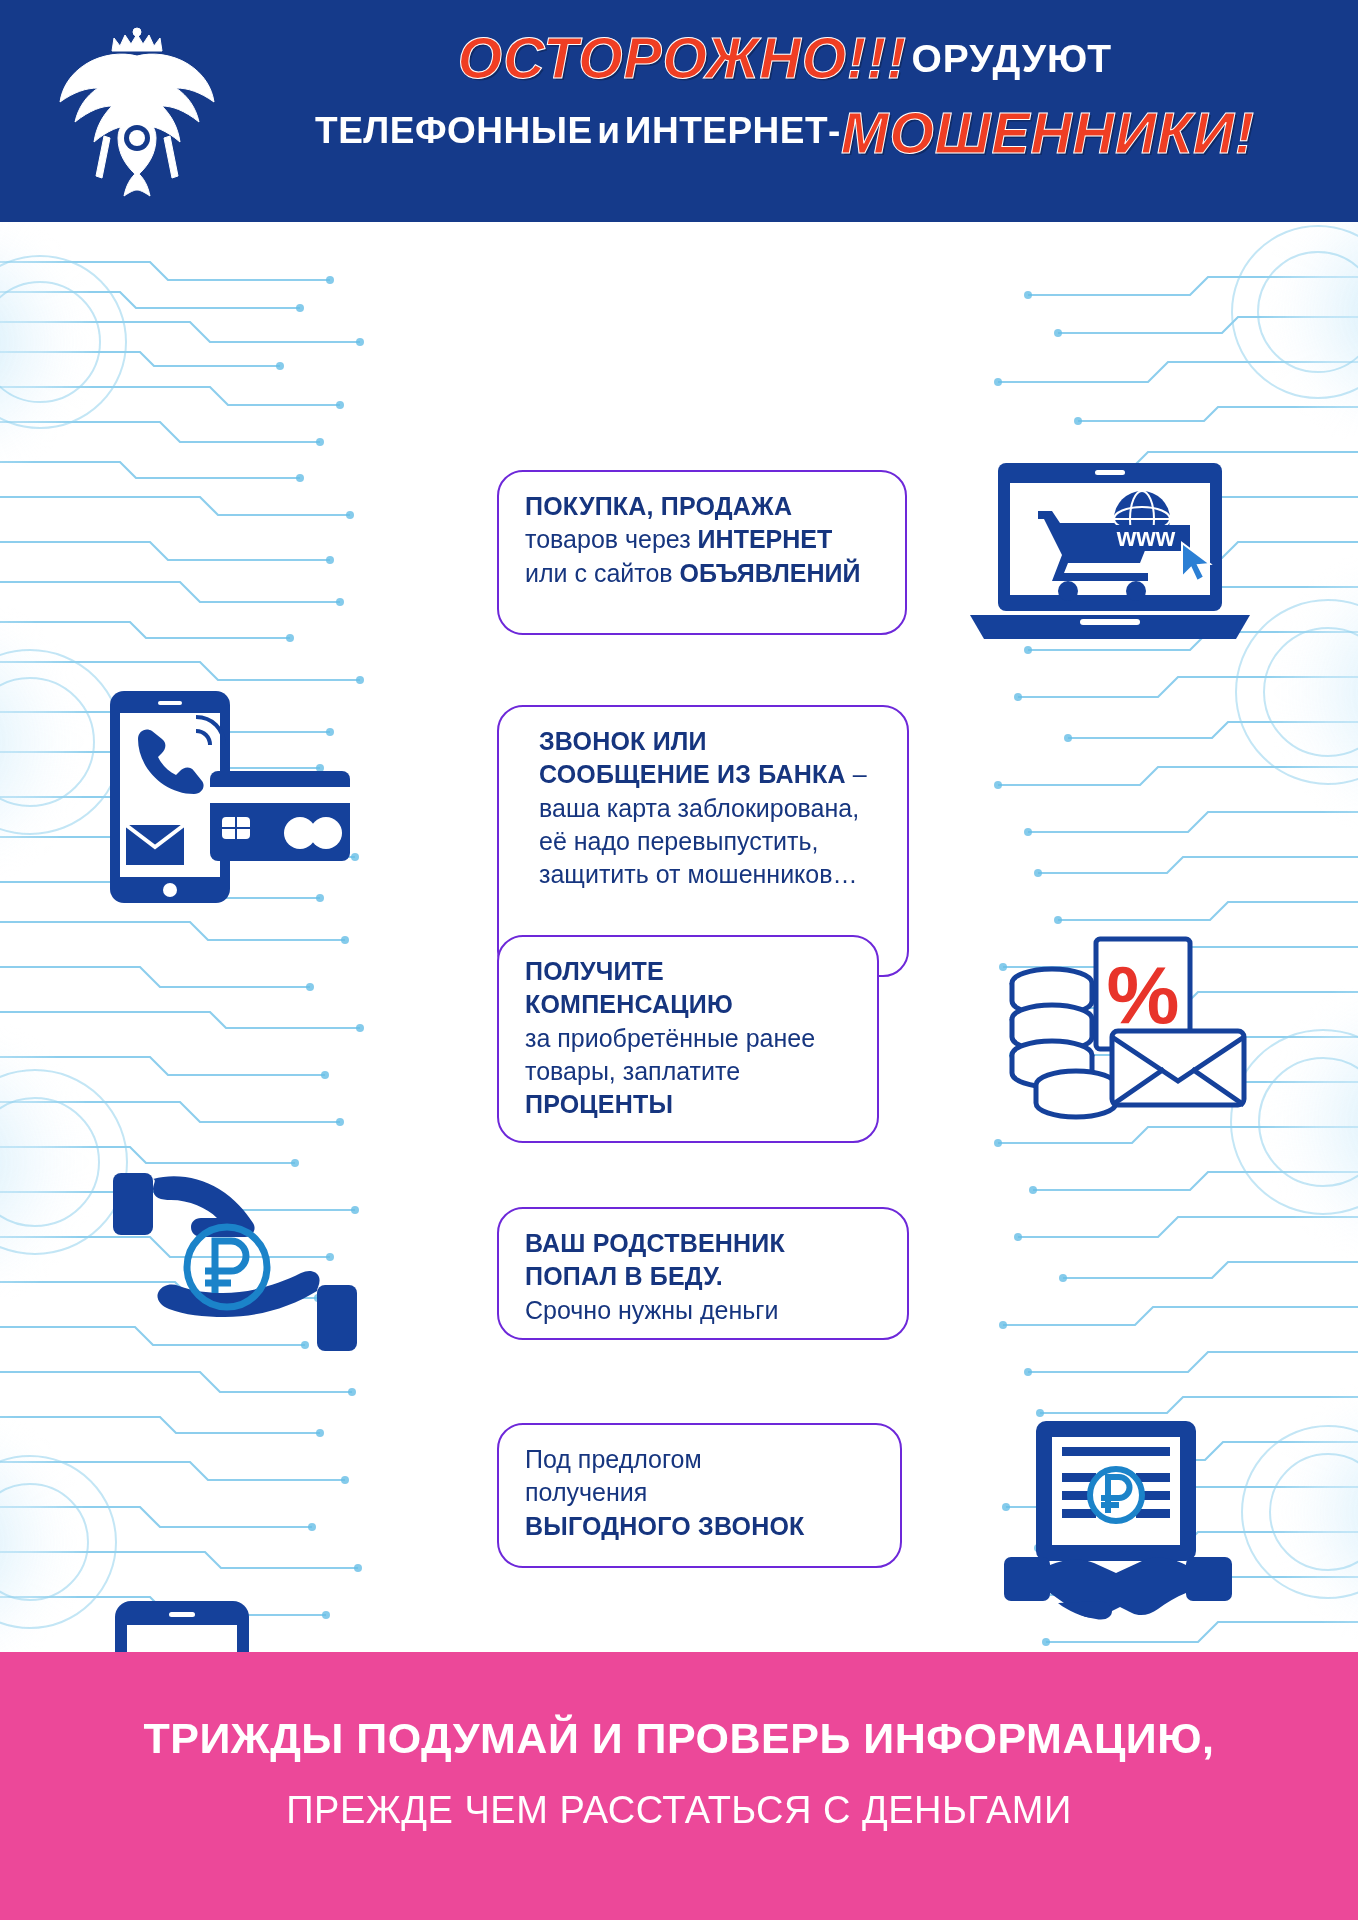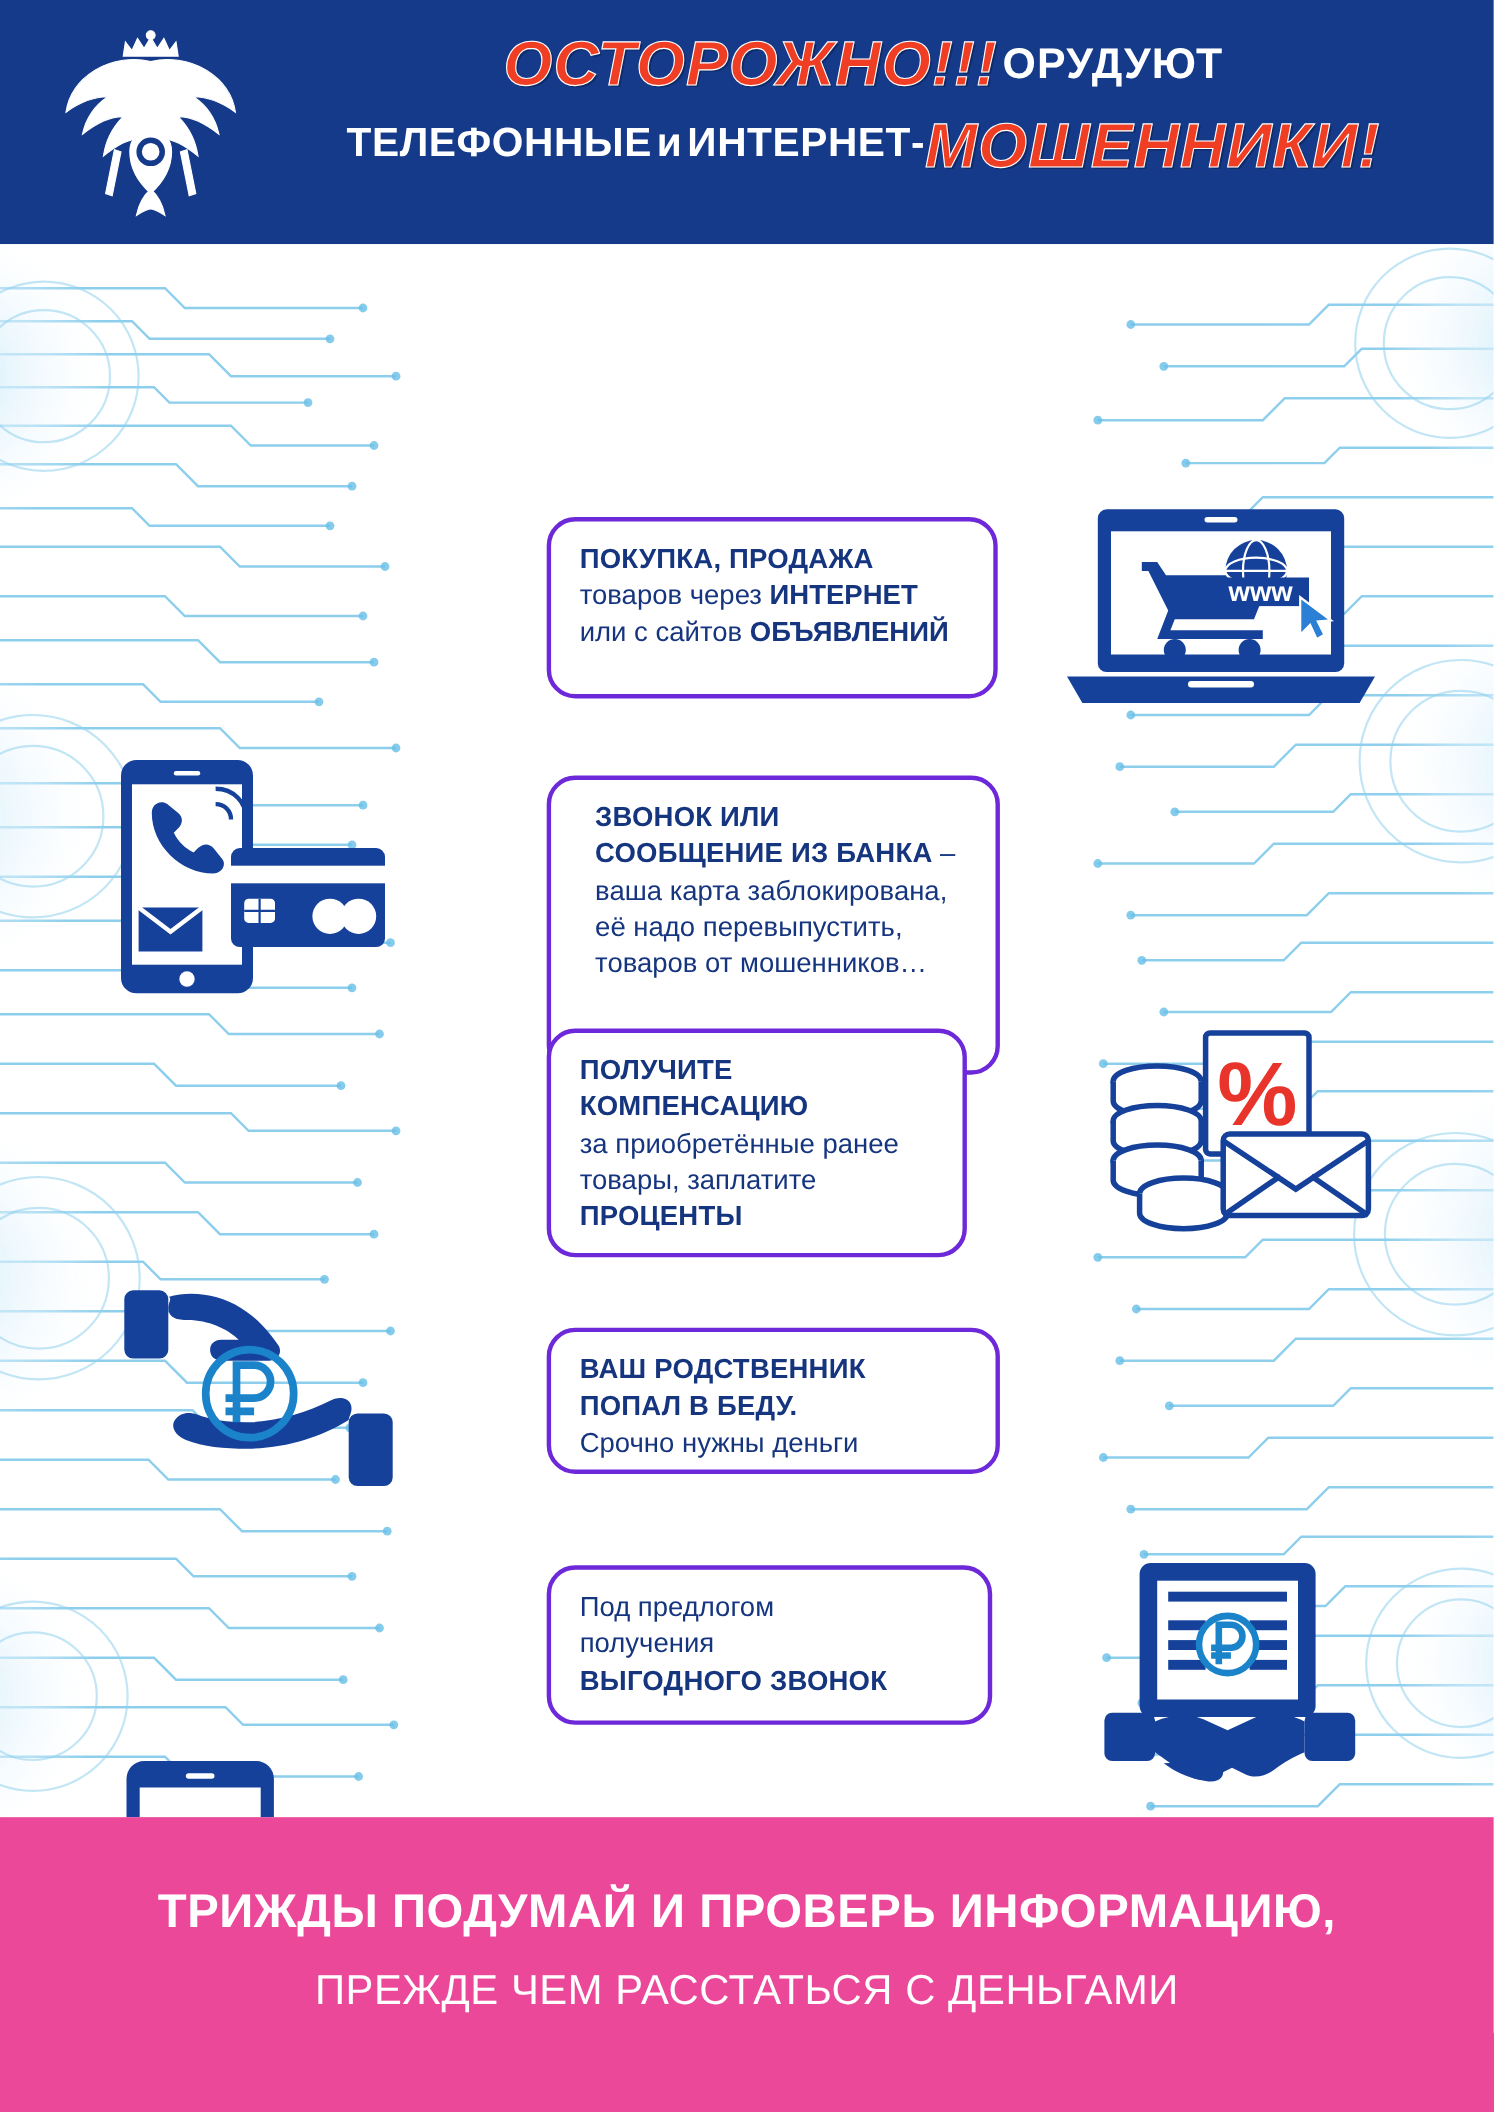--- a/index.html
+++ b/index.html
@@ -94,21 +94,21 @@
     width: 420px;
     height: 1430px;
     opacity: 0.85;
   }
   .circuit.left { left: 0; }
   .circuit.right { right: 0; transform: scaleX(-1); }
 
   
   .callout {
     position: absolute;
-    border: 4px solid #6d28d9;
+    border: 2px solid #6d28d9;
     border-radius: 26px;
     background: #ffffff;
     box-sizing: border-box;
     padding: 18px 26px;
   }
   .callout p {
     margin: 0;
     font-size: 25px;
     line-height: 1.33;
     color: #16357f;
@@ -423,21 +423,21 @@
     <text x="186" y="89" font-family="'Liberation Sans', sans-serif" font-size="25" font-weight="bold" fill="#ffffff" text-anchor="middle">www</text>
 
     <path d="M222 86 l0 34 9-9 6 13 7-4 -6-12 12-1z" fill="#2b7fd4" stroke="#ffffff" stroke-width="2"></path>
   </svg>
 
   <div class="callout c2">
     <p><span class="hd">ЗВОНОК ИЛИ</span></p>
     <p><span class="hd">СООБЩЕНИЕ ИЗ БАНКА</span><span> –</span></p>
     <p><span>ваша карта заблокирована,</span></p>
     <p><span>её надо перевыпустить,</span></p>
-    <p><span>товаров от мошенников…</span></p>
+    <p><span>защитить от мошенников…</span></p>
   </div>
 
   <svg class="icon i-phone" viewBox="0 0 260 225">
     <rect x="10" y="4" width="120" height="212" rx="14" fill="#15419b"></rect>
     <rect x="20" y="26" width="100" height="164" fill="#ffffff"></rect>
     <circle cx="70" cy="203" r="7" fill="#ffffff"></circle>
     <rect x="58" y="14" width="24" height="4" rx="2" fill="#ffffff"></rect>
 
     <g fill="#15419b">
       <path d="M38 52 c0-8 8-12 14-8 l10 8 c5 4 4 10 0 14 l-4 4 c4 8 10 14 18 18 l4-4 c4-4 10-5 14 0 l8 10 c4 5 0 13-8 13 -30 0-56-26-56-55z"></path>

